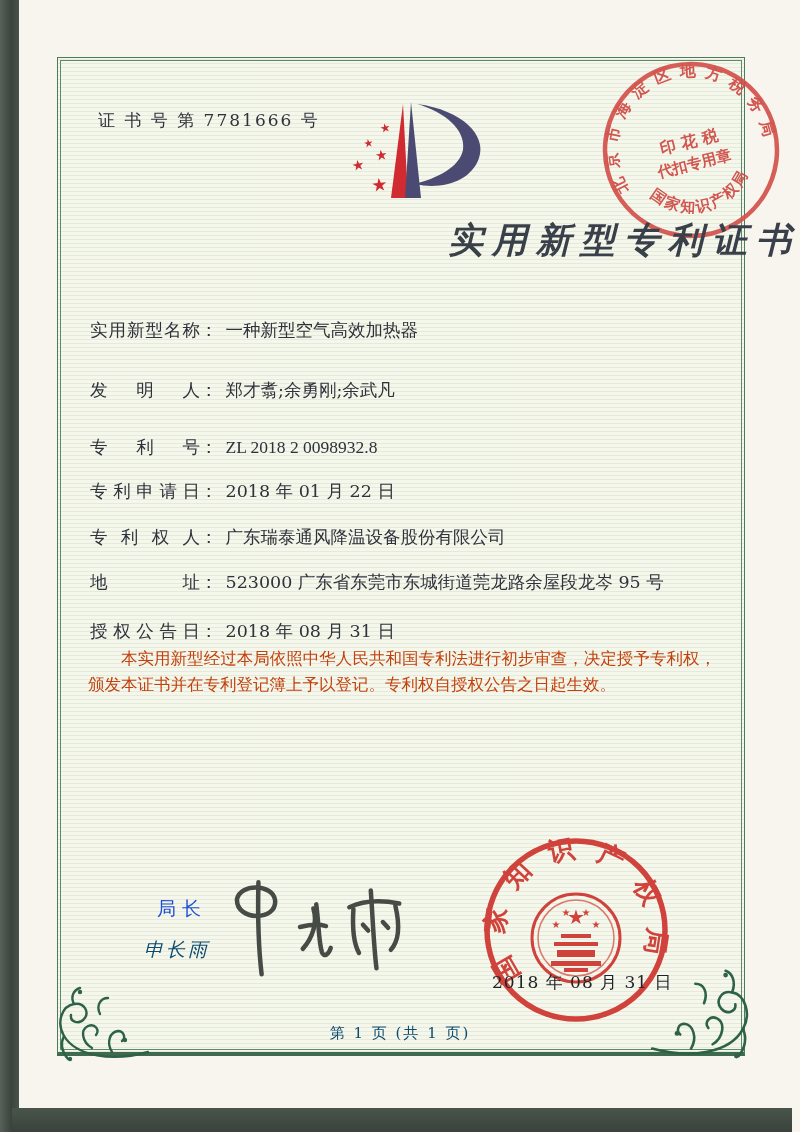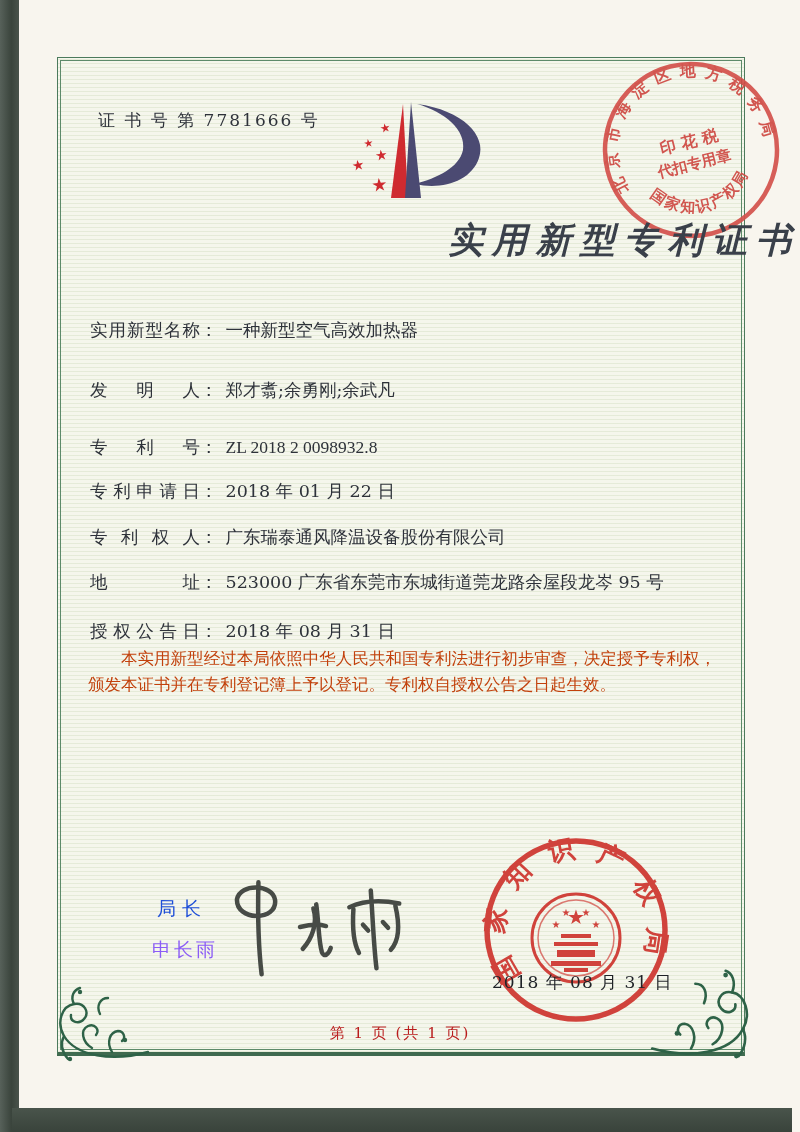--- a/index.html
+++ b/index.html
@@ -35,27 +35,27 @@
   .field-row{position:absolute;left:0;white-space:nowrap;}
   .flabel{display:inline-block;width:110px;text-align:justify;text-align-last:justify;}
   .fcolon{margin-right:8px;}
   .grant-no{position:absolute;left:372px;top:0;white-space:nowrap;}
   
   .body-text{position:absolute;left:88px;top:646px;width:628px;
     font-size:16.5px;line-height:25.5px;color:#c2410c;text-align:justify;}
   .body-text p{margin:0;text-indent:2em;}
   
   .signer-title{position:absolute;left:136px;top:896px;font-size:19px;letter-spacing:6px;color:#1d4ed8;margin-left:21px;}
-  .signer-name{position:absolute;left:152px;top:937px;font-size:19px;letter-spacing:3px;color:#8b5cf6;}
+  .signer-name{position:absolute;left:144px;top:937px;font-size:19px;letter-spacing:3px;color:#0c4a6e;font-style:italic;}
   .signature{position:absolute;left:222px;top:874px;transform:rotate(-2deg);}
   .office-seal{position:absolute;left:480px;top:834px;opacity:.95;}
   .seal-date{position:absolute;left:492px;top:971px;font-size:17px;letter-spacing:1px;
     color:#1f2227;z-index:6;}
   .page-footer{position:absolute;left:0;right:0;top:1024px;text-align:center;
-    font-size:15px;letter-spacing:2px;color:#b91c1c;}
+    font-size:15px;letter-spacing:2px;color:#0c4a6e;}
   .ornament{position:absolute;}
   .orn-left{left:50px;top:986px;}
   .orn-right{left:650px;top:968px;transform:scaleX(-1);}
   svg{display:block;}
 </style>
 </head>
 <body>
 
 <div class="scan-edge-left"></div>
 <div class="scan-edge-bottom"></div>

